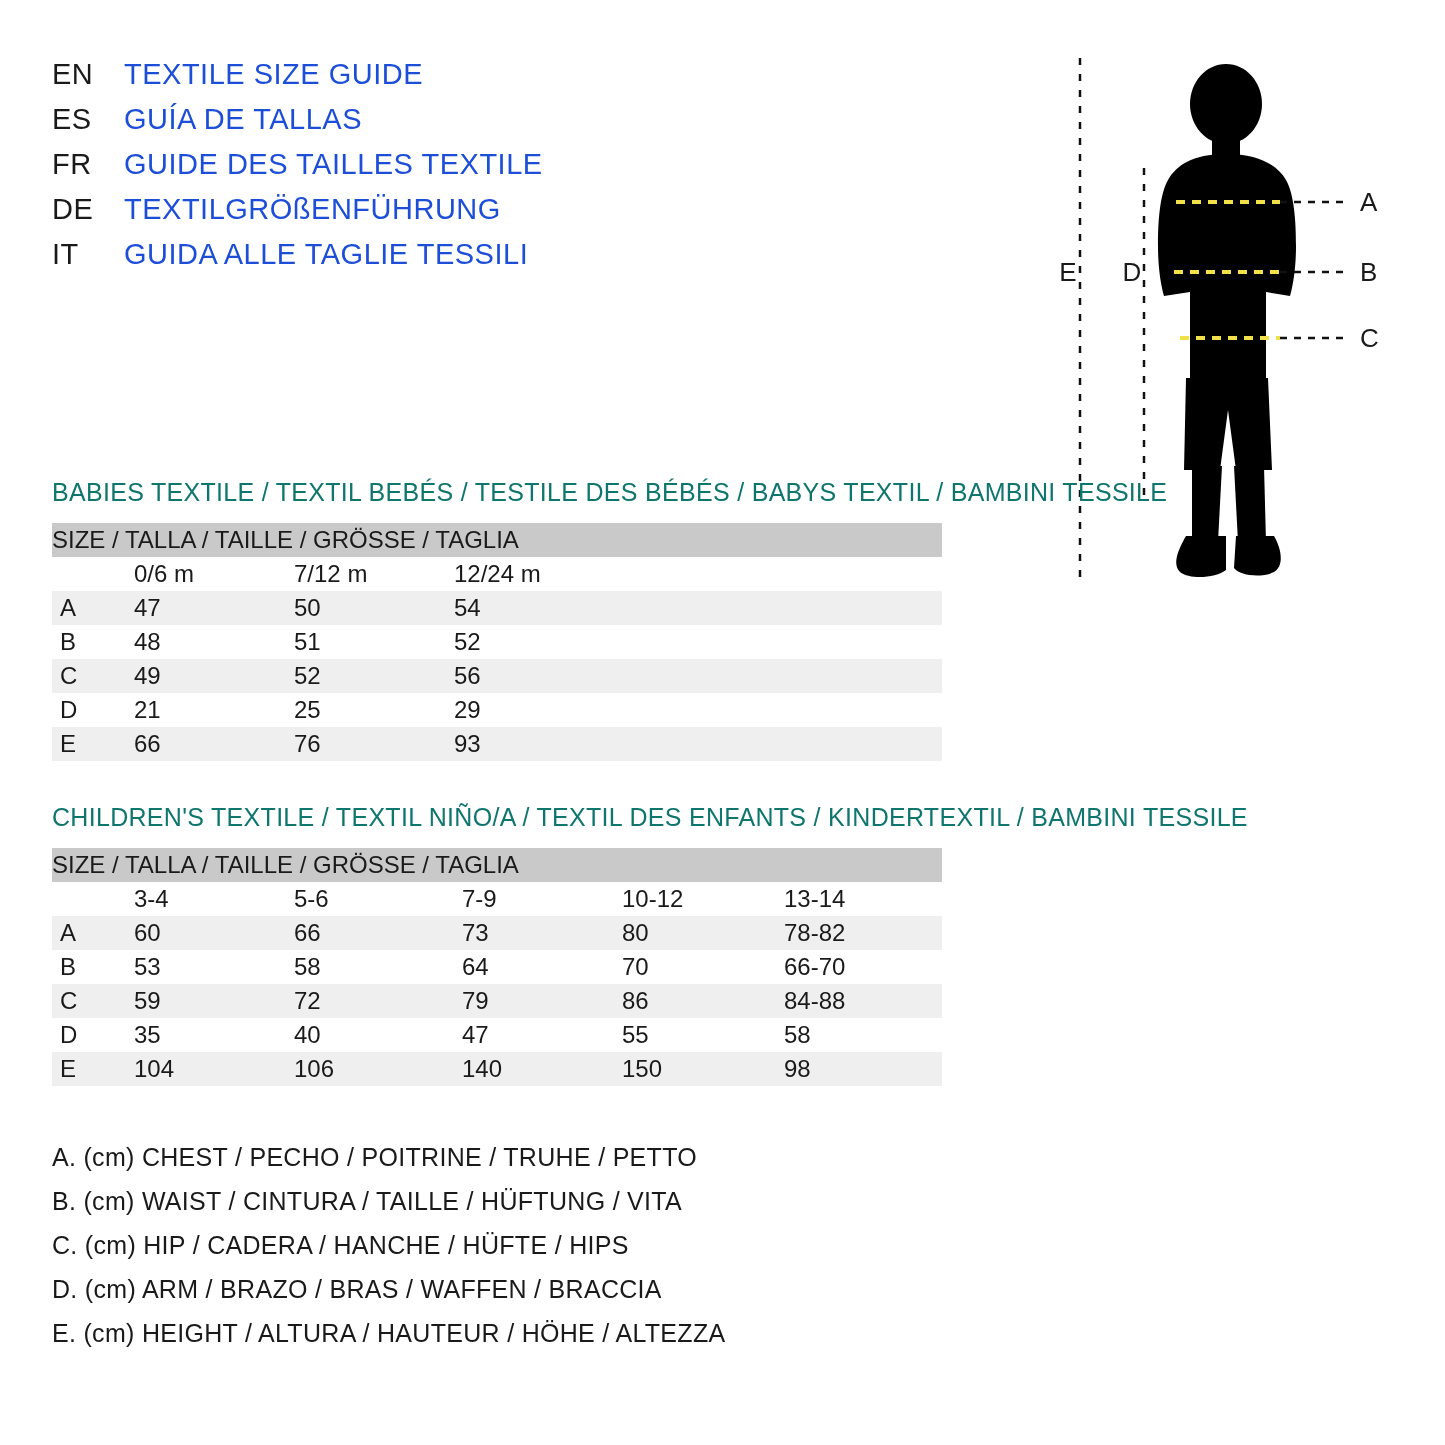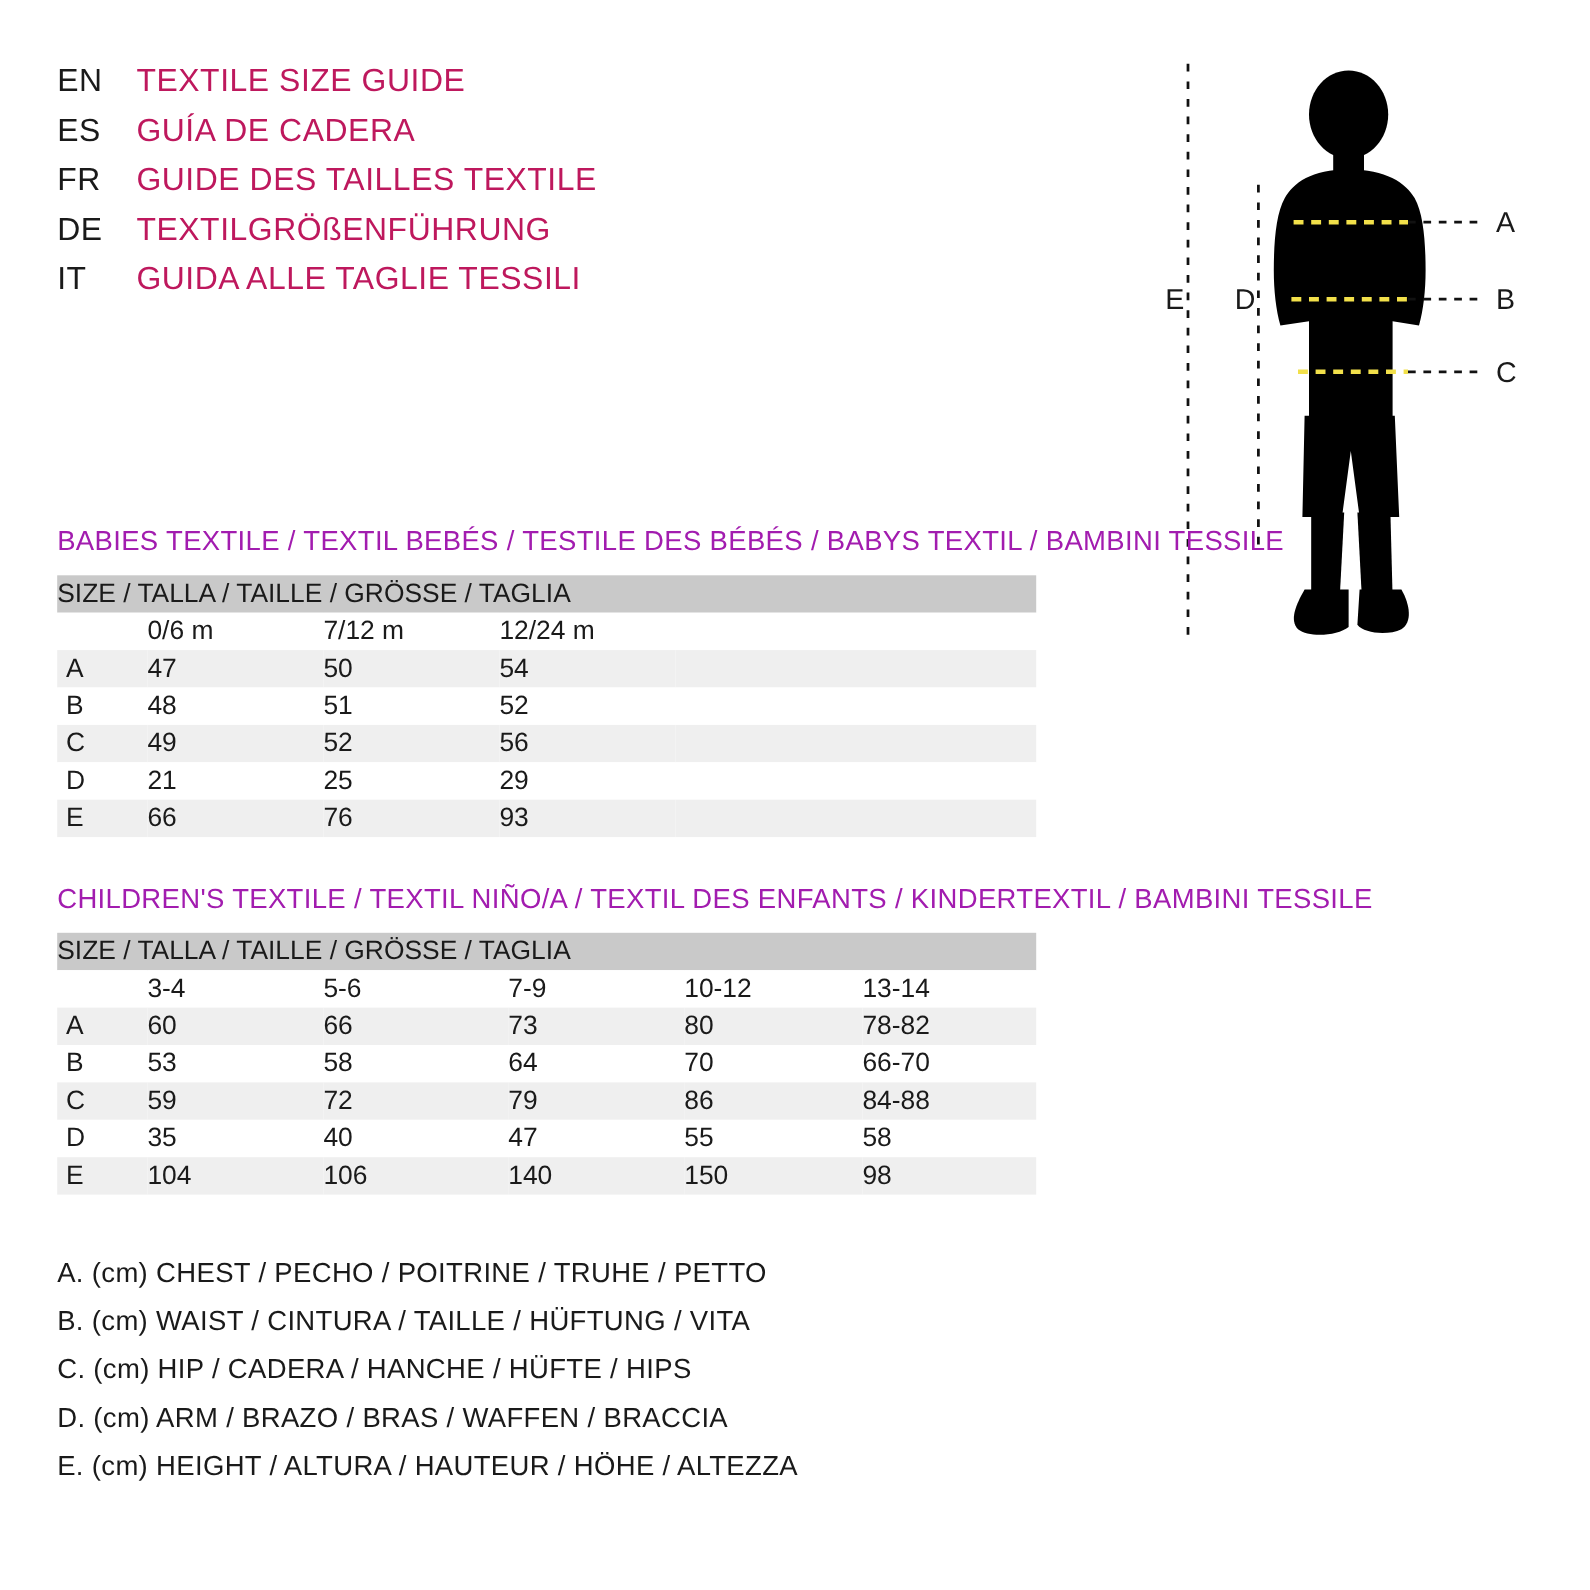--- a/index.html
+++ b/index.html
@@ -30,42 +30,42 @@
   }
   .lang-code {
     width: 72px;
     font-size: 29px;
     letter-spacing: 0.5px;
     color: #1a1a1a;
   }
   .lang-text {
     font-size: 29px;
     letter-spacing: 0.5px;
-    color: #be185d;
+    color: #1d4ed8;
   }
 
   
   .figure {
     position: absolute;
     left: 1040px;
     top: 50px;
     width: 380px;
     height: 540px;
   }
 
   
   .section {
     position: absolute;
     left: 52px;
     width: 1340px;
   }
   .section-title {
     font-size: 25px;
     letter-spacing: 0.3px;
-    color: #a21caf;
+    color: #0f766e;
     margin-bottom: 16px;
   }
   table.size-table {
     border-collapse: collapse;
     width: 890px;
     table-layout: fixed;
   }
   table.size-table td, table.size-table th {
     text-align: left;
     font-weight: normal;
@@ -136,21 +136,21 @@
 </head>
 <body>
 
 <div class="header">
   <div class="lang-row">
     <span class="lang-code">EN</span>
     <span class="lang-text">TEXTILE SIZE GUIDE</span>
   </div>
   <div class="lang-row">
     <span class="lang-code">ES</span>
-    <span class="lang-text">GUÍA DE CADERA</span>
+    <span class="lang-text">GUÍA DE TALLAS</span>
   </div>
   <div class="lang-row">
     <span class="lang-code">FR</span>
     <span class="lang-text">GUIDE DES TAILLES TEXTILE</span>
   </div>
   <div class="lang-row">
     <span class="lang-code">DE</span>
     <span class="lang-text">TEXTILGRÖßENFÜHRUNG</span>
   </div>
   <div class="lang-row">

